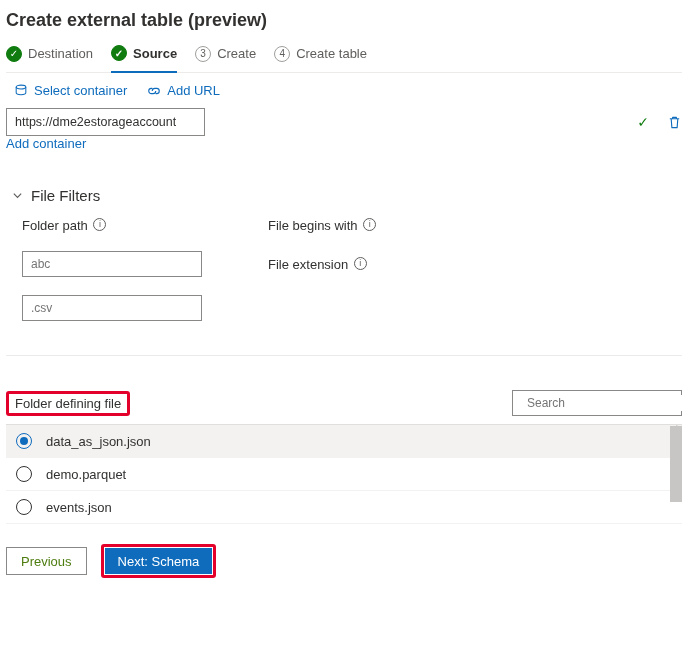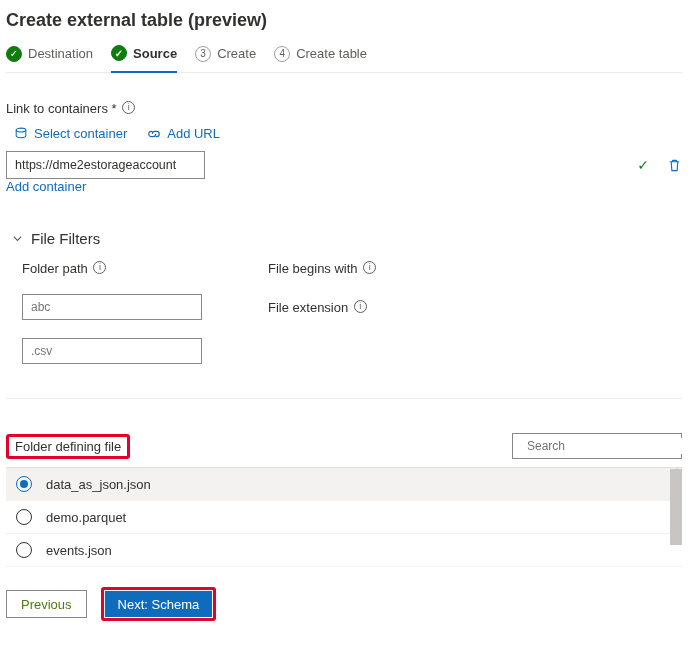--- a/index.html
+++ b/index.html
@@ -264,24 +264,20 @@
     <div class="step">
       <span class="step-icon">3</span>
       <span>Create</span>
     </div>
     <div class="step">
       <span class="step-icon">4</span>
       <span>Create table</span>
     </div>
   </div>
 
-  <div class="section-label">
-    <span class="req">Link to containers</span>
-    <span class="info-icon">i</span>
-  </div>
 
   <div class="toolbar">
     <span class="tool-link">
       <svg width="14" height="14" viewBox="0 0 16 16">
         <ellipse cx="8" cy="3.5" rx="5.5" ry="2.2" fill="none" stroke="#0f6cbd" stroke-width="1.2"></ellipse>
         <path d="M2.5 3.5 v6.5 c0 1.2 2.5 2.2 5.5 2.2 s5.5-1 5.5-2.2 V3.5" fill="none" stroke="#0f6cbd" stroke-width="1.2"></path>
       </svg>
       <span>Select container</span>
     </span>
     <span class="tool-link">

